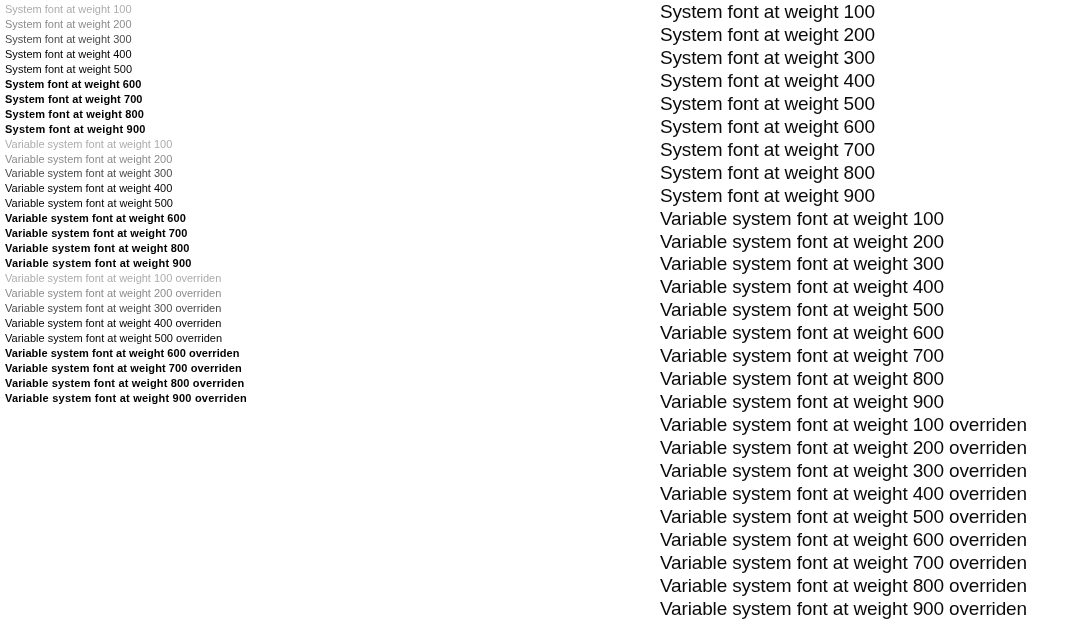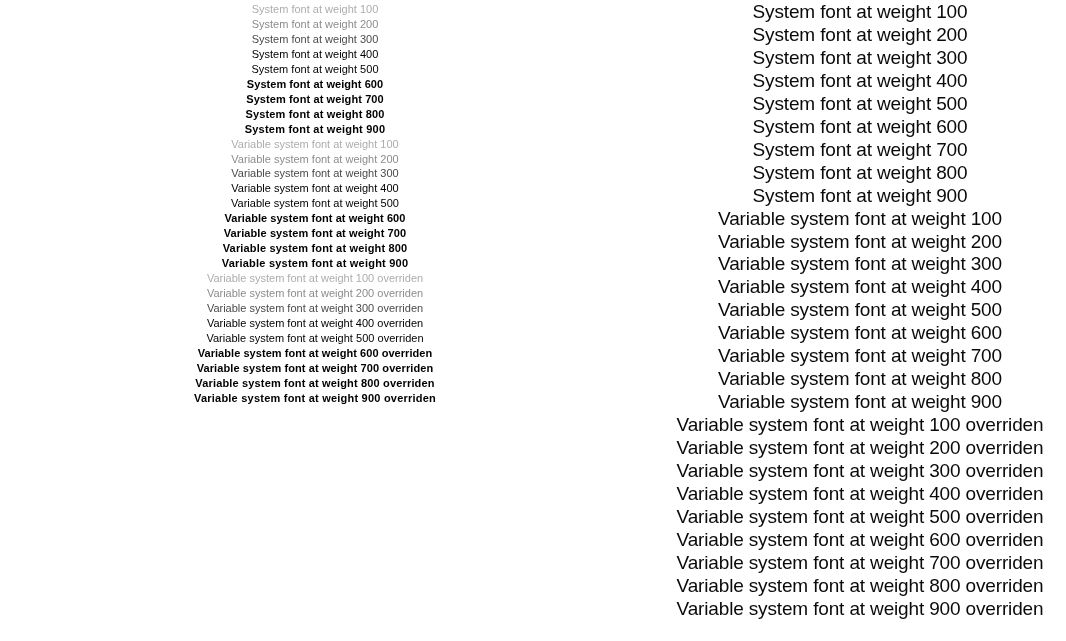--- a/index.html
+++ b/index.html
@@ -14,21 +14,20 @@
     position: relative;
     overflow: hidden;
     font-family: "Liberation Sans", sans-serif;
     -webkit-font-smoothing: antialiased;
   }
 
   .specimen-page {
     position: absolute;
     inset: 0;
     background: #ffffff;
-    text-align: center;
   }
 
   
   .column-left {
     position: absolute;
     left: 5px;
     top: 2px;
     width: 620px;
   }
   .column-left .line {

